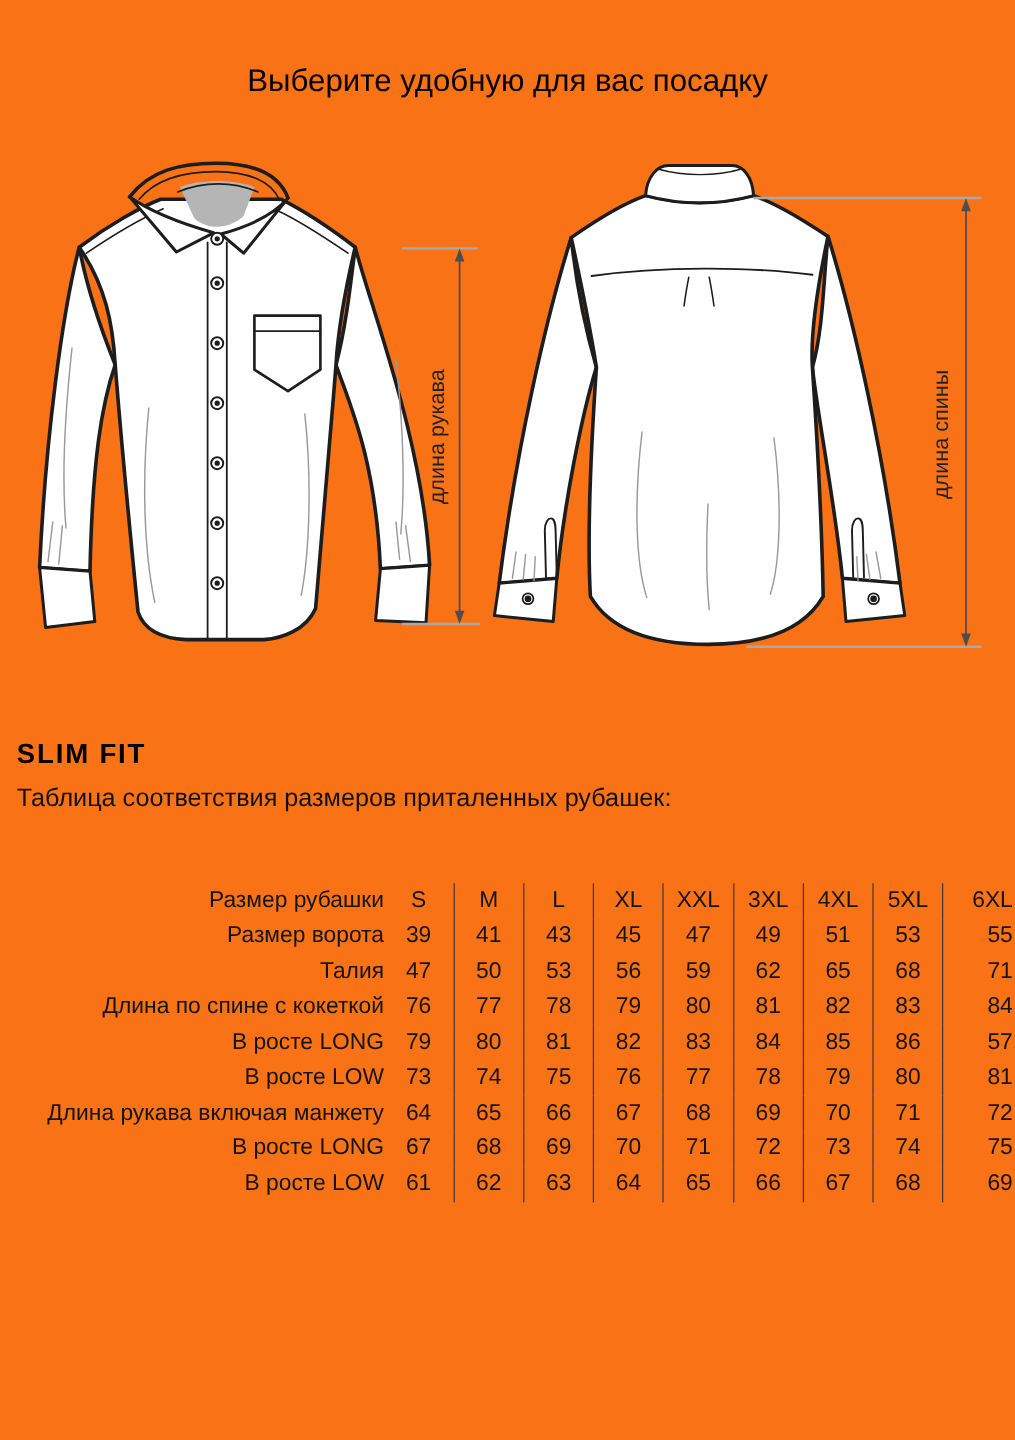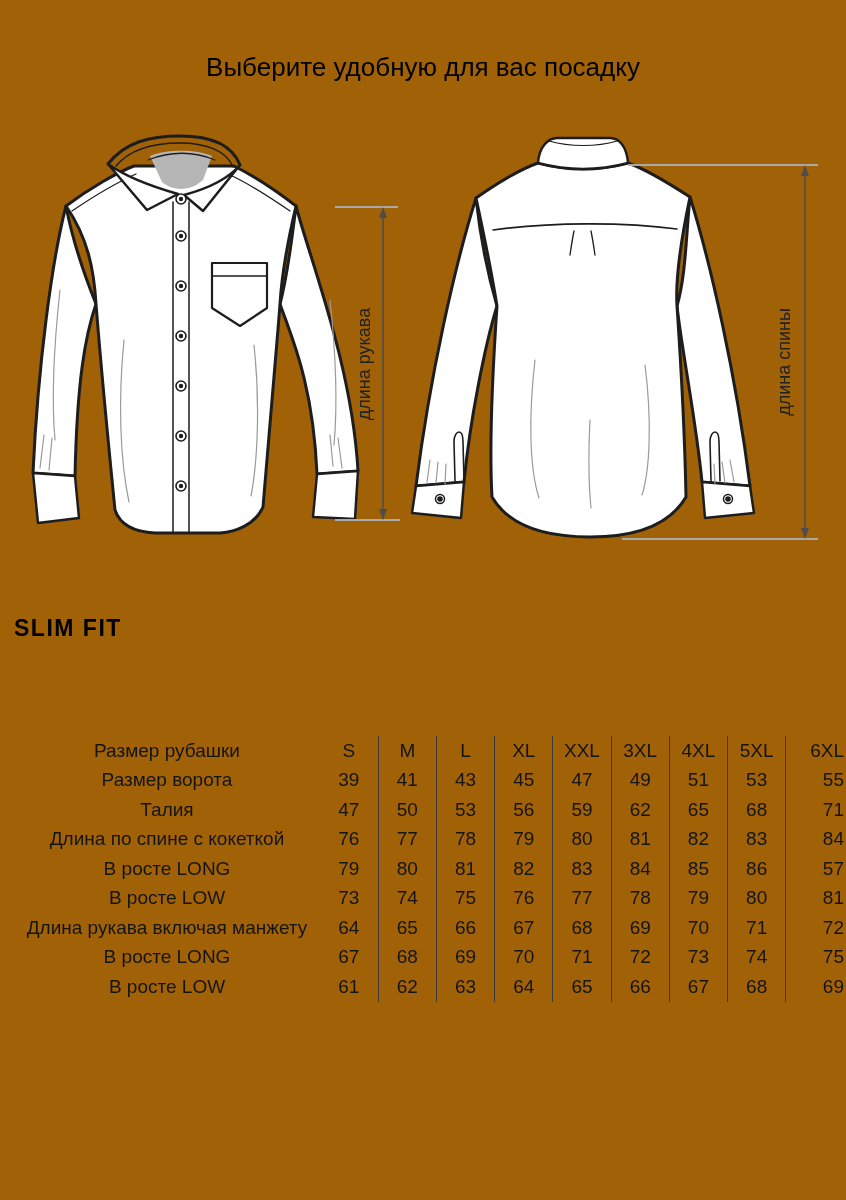--- a/index.html
+++ b/index.html
@@ -1,30 +1,30 @@
 <!DOCTYPE html>
 <html><head>
 <meta charset="utf-8">
 <style>
   html,body{margin:0;padding:0;background:#fff;}
-  #page{position:relative;width:846px;height:1200px;background:#a16207;overflow:hidden;
+  #page{position:relative;width:846px;height:1200px;background:#f97316;overflow:hidden;
         font-family:"Liberation Sans",sans-serif;color:#1a1a1a;}
   .title{position:absolute;top:52px;left:0;width:846px;text-align:center;
          font-size:26px;font-weight:400;color:#000;}
   #fit-illustration{position:absolute;top:130px;left:0;}
   .fit-heading{position:absolute;top:615px;left:14px;font-size:23px;font-weight:700;
                letter-spacing:1.5px;color:#000;}
   .fit-subtitle{position:absolute;top:654px;left:14px;font-size:21px;font-weight:400;color:#111;}
   .size-table-wrap{position:absolute;top:736px;left:14px;width:830px;}
   table.size-table{border-collapse:collapse;table-layout:fixed;width:830px;
                    font-size:19px;color:#141414;}
   table.size-table col.label-col{width:306px;}
   table.size-table td,table.size-table th{height:29.5px;padding:0;font-weight:400;
                    vertical-align:middle;white-space:nowrap;}
-  table.size-table .row-label{text-align:center;}
+  table.size-table .row-label{text-align:right;}
   table.size-table .size-cell{text-align:center;border-right:1px solid #3a3a3a;}
   table.size-table .size-cell.last{border-right:none;text-align:right;}
   svg text{font-family:"Liberation Sans",sans-serif;}
 </style>
 </head>
 <body>
 
 <div id="page">
 
   <div class="title">Выберите удобную для вас посадку</div>
@@ -139,20 +139,21 @@
     <g>
       <path d="M628,35 L818,35 M622,409 L818,409" stroke="#a9a9a9" stroke-width="2" fill="none"></path>
       <line x1="805" y1="44" x2="805" y2="400" stroke="#4d4d4d" stroke-width="1.5"></line>
       <path d="M805,35 L801,46 L809,46 Z" fill="#4d4d4d" stroke="none"></path>
       <path d="M805,409 L801,398 L809,398 Z" fill="#4d4d4d" stroke="none"></path>
       <text x="790" y="232" transform="rotate(-90 790 232)" text-anchor="middle" font-size="18" fill="#222">длина спины</text>
     </g>
   </svg>
 
   <div class="fit-heading">SLIM FIT</div>
+  <div class="fit-subtitle">Таблица соответствия размеров приталенных рубашек:</div>
 
   <div class="size-table-wrap">
     <table class="size-table">
       <colgroup>
           <col class="label-col">
         </colgroup>
       <tbody>
           <tr>
             <td class="row-label">Размер рубашки</td>
             <td class="size-cell">S</td>

